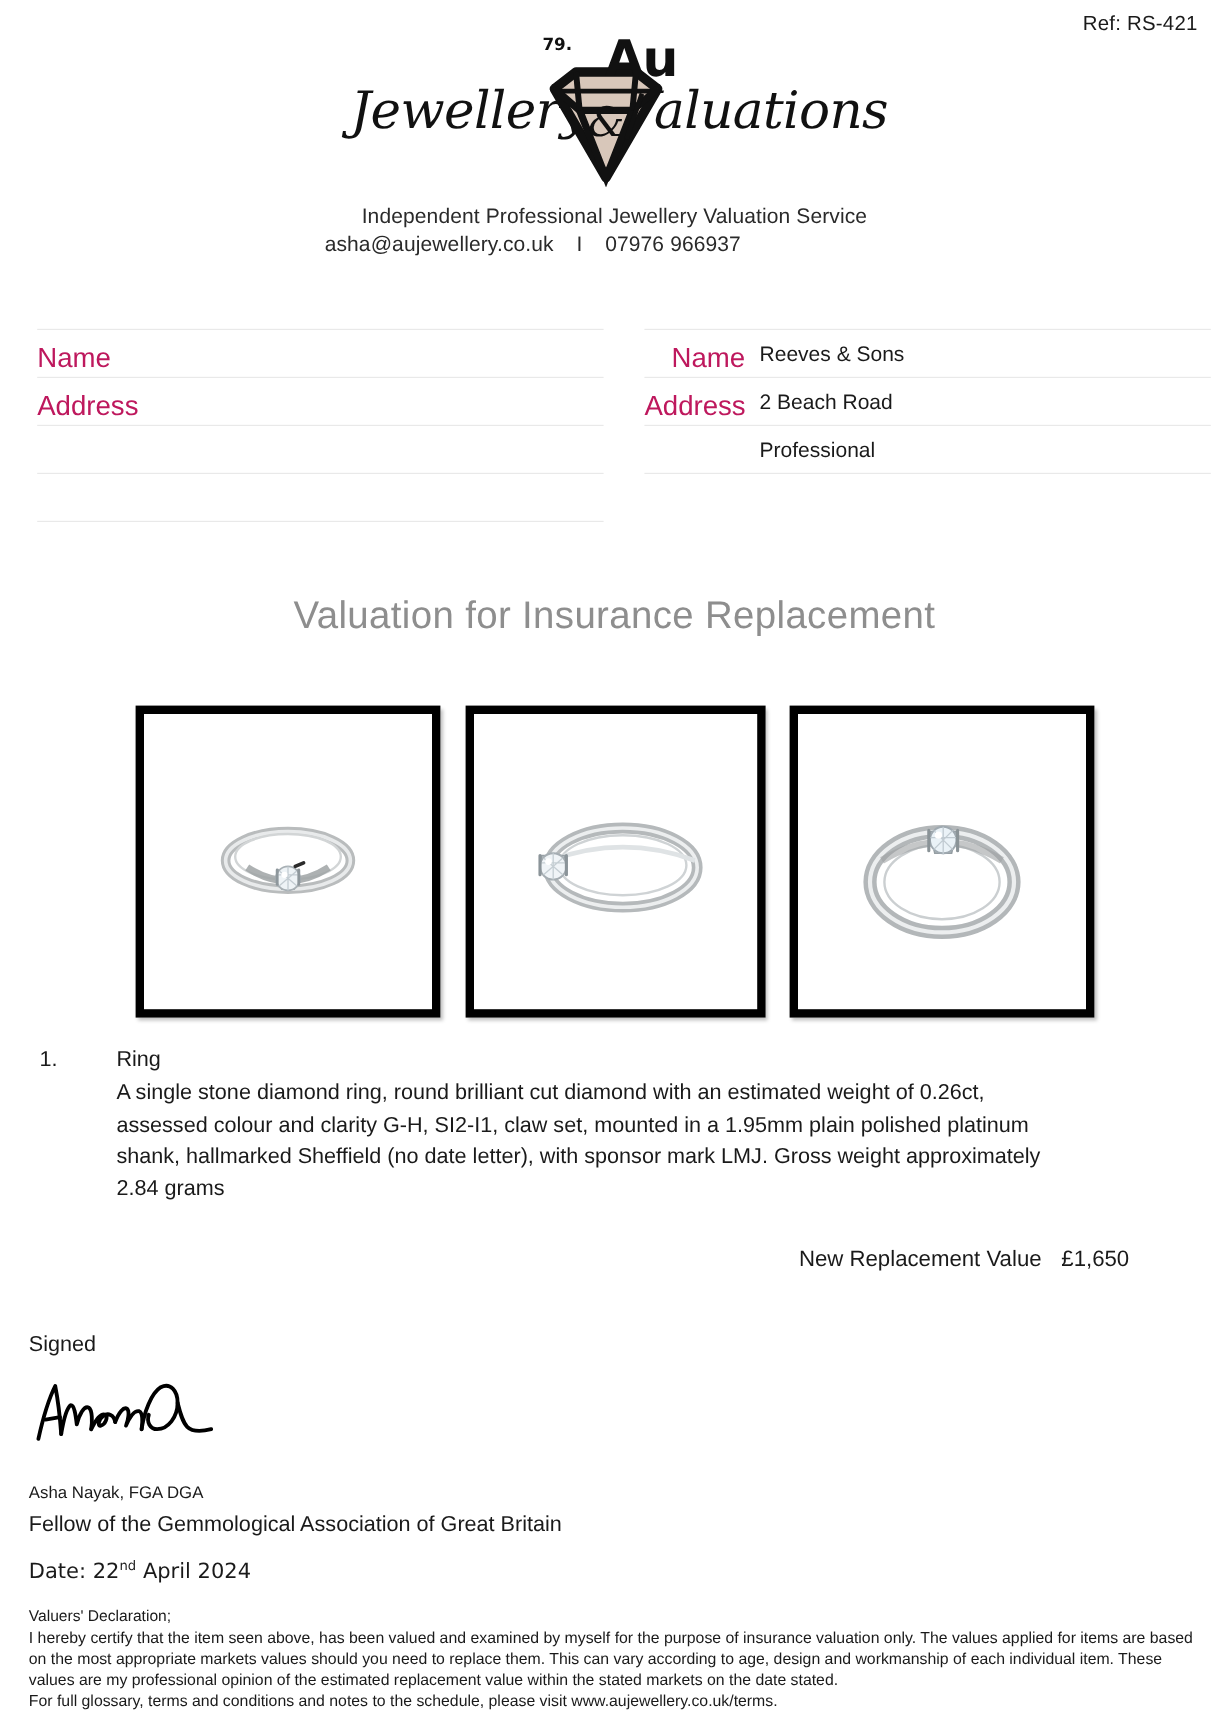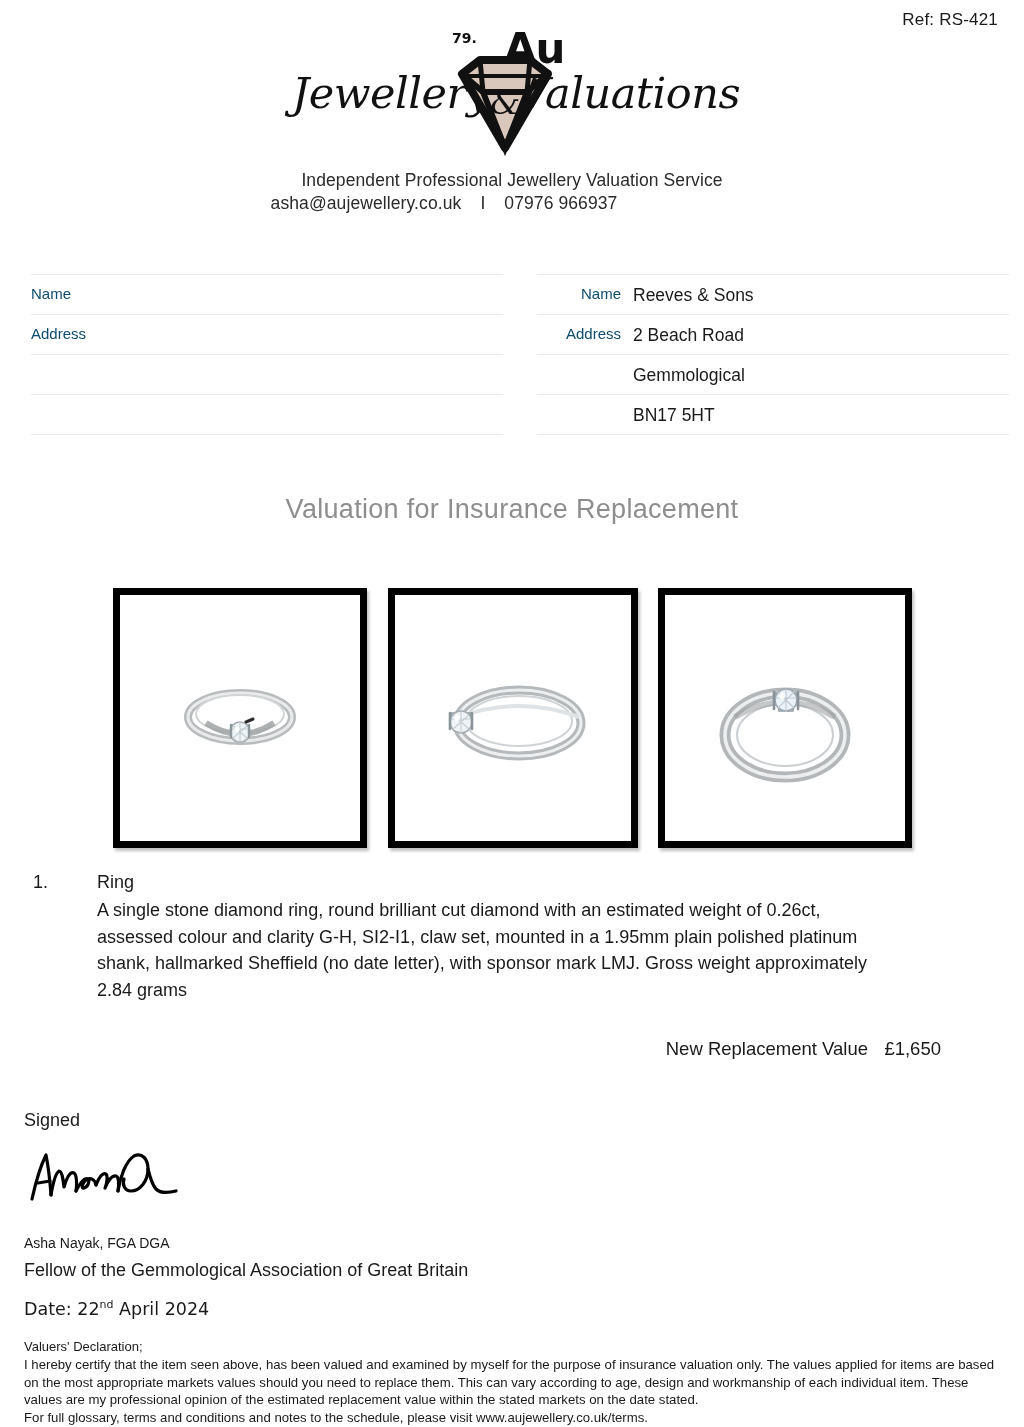--- a/index.html
+++ b/index.html
@@ -145,42 +145,42 @@
   .det-row {
     height: 39px;
     border-top: 1px solid #e9e9e9;
     position: relative;
   }
   .det-row:last-child { border-bottom: 1px solid #e9e9e9; }
   .det-label {
     position: absolute;
     left: 0;
     top: 10px;
-    font-size: 15px;
-    color: #0c4a6e;
+    font-size: 23px;
+    color: #be185d;
     white-space: nowrap;
   }
   .det-col.retailer .det-label { text-align: right; width: 84px; }
   .det-value {
     position: absolute;
     left: 96px;
     top: 10px;
     font-size: 17.5px;
     color: #1a1a1a;
     white-space: nowrap;
   }
 
   
   .main-title {
     position: absolute;
     top: 494px;
     left: 0;
     width: 1024px;
     text-align: center;
-    font-size: 27px;
+    font-size: 32px;
     font-weight: 300;
     color: #8e8e8e;
     letter-spacing: 0.3px;
   }
 
   
   .photos {
     position: absolute;
     top: 588px;
     left: 0;
@@ -384,25 +384,21 @@
       <div class="det-row">
         <span class="det-label">Name</span>
         <span class="det-value">Reeves &amp; Sons</span>
       </div>
       <div class="det-row">
         <span class="det-label">Address</span>
         <span class="det-value">2 Beach Road</span>
       </div>
       <div class="det-row">
         <span class="det-label"></span>
-        <span class="det-value">Gemmological</span>
-      </div>
-      <div class="det-row">
-        <span class="det-label"></span>
-        <span class="det-value">BN17 5HT</span>
+        <span class="det-value">Professional</span>
       </div>
     </div>
 
   </div>
 
   <div class="main-title">Valuation for Insurance Replacement</div>
 
   <div class="photos">
 
     <div class="photo p1">

